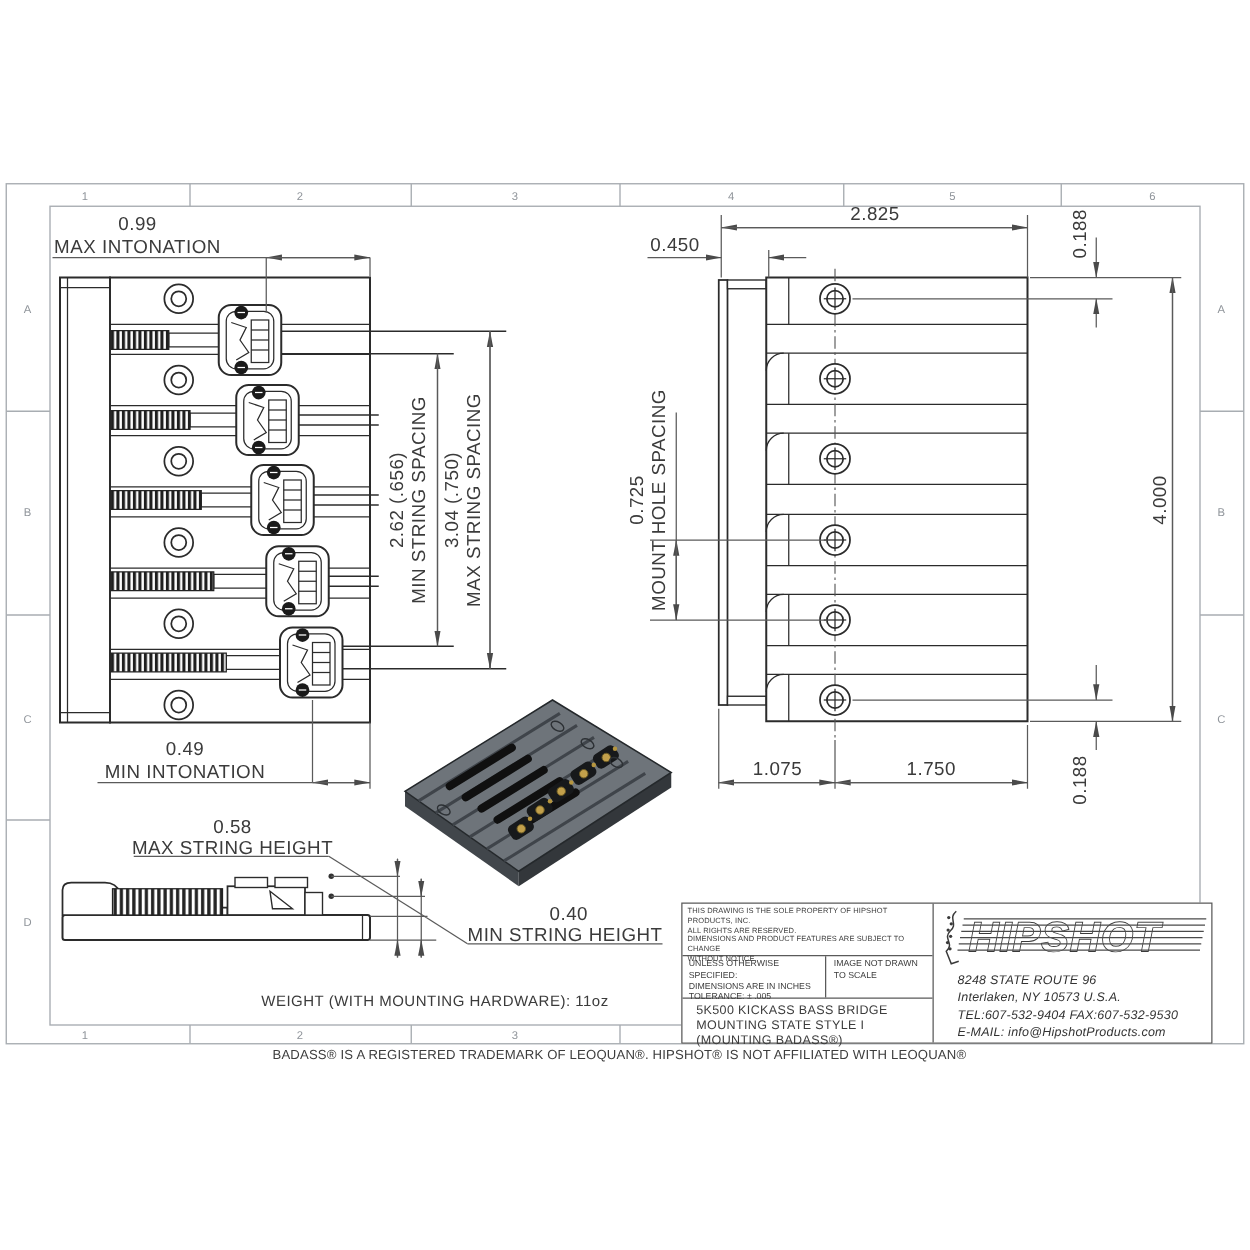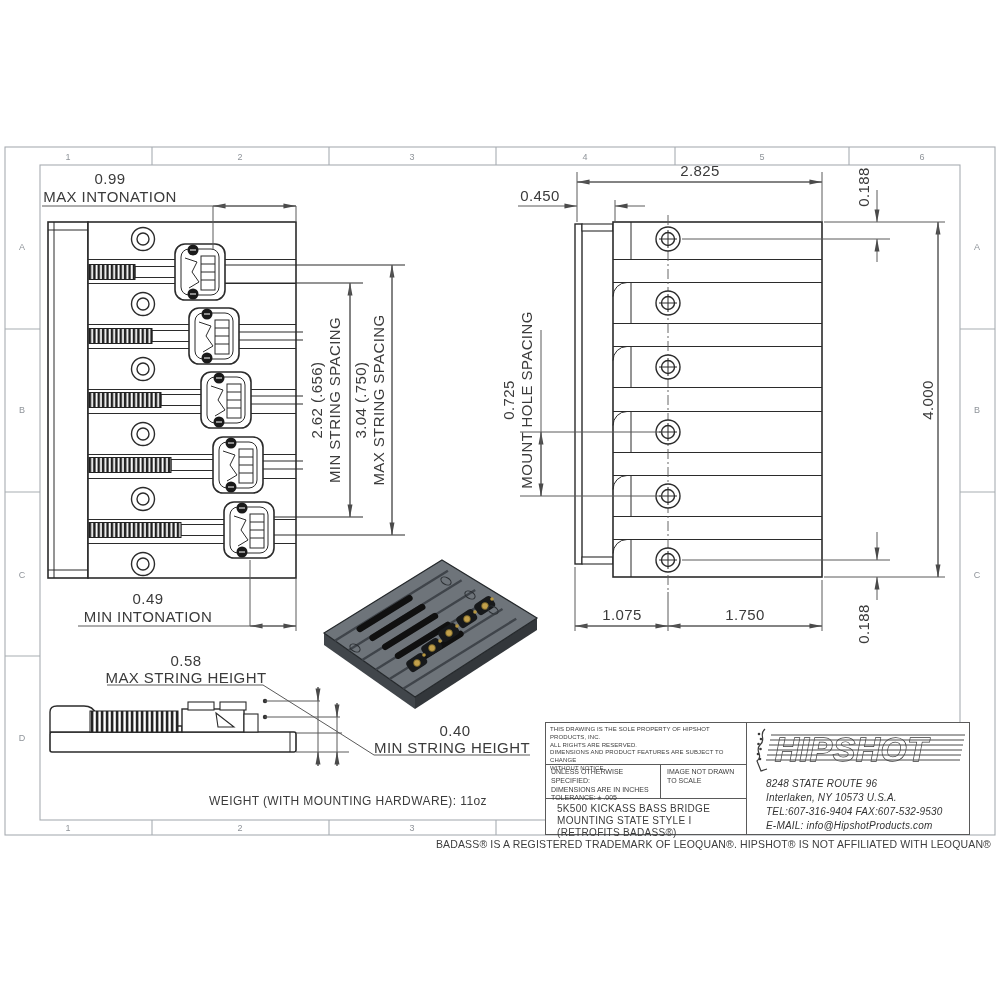--- a/index.html
+++ b/index.html
@@ -11,21 +11,21 @@
   .weighttxt{font-size:12px;fill:#3b3b3b;letter-spacing:.4px;}
   .tb{position:absolute;left:545px;top:722px;width:425px;height:113px;background:#fff;border:1px solid #5a5a5a;box-sizing:border-box;display:flex;color:#3c3c3c;}
   .tb-left{width:201px;border-right:1px solid #5a5a5a;display:flex;flex-direction:column;box-sizing:border-box;}
   .tb-notice{height:42px;border-bottom:1px solid #5a5a5a;padding:3px 3px 0 4px;font-size:6px;line-height:1.3;letter-spacing:.1px;box-sizing:border-box;}
   .tb-mid{height:34px;border-bottom:1px solid #5a5a5a;display:flex;box-sizing:border-box;}
   .tb-spec{width:115px;border-right:1px solid #5a5a5a;padding:3px 2px 0 5px;font-size:7px;line-height:1.25;box-sizing:border-box;}
   .tb-scale{flex:1;padding:3px 2px 0 6px;font-size:7px;line-height:1.25;box-sizing:border-box;}
   .tb-part{flex:1;padding:4px 2px 0 11px;font-size:10px;line-height:1.22;letter-spacing:.3px;box-sizing:border-box;}
   .tb-logo{flex:1;padding:2px 0 12px 2px;box-sizing:border-box;}
   .tb-address{font-size:10px;font-style:italic;line-height:1.4;padding-left:17px;color:#333;letter-spacing:.2px;}
-  .footer{position:absolute;left:0;top:838px;width:991px;text-align:right;font-size:10.5px;color:#3d3d3d;letter-spacing:.15px;}
+  .footer{position:absolute;left:0;top:838px;width:991px;text-align:center;font-size:10.5px;color:#3d3d3d;letter-spacing:.15px;}
 </style>
 </head>
 <body>
 
 <div class="sheet">
 <svg class="draw" width="1000" height="1000" viewBox="0 0 1000 1000">
   <defs>
     <marker id="arr" viewBox="0 0 12 6" refX="11.6" refY="3" markerWidth="13" markerHeight="6.5" orient="auto" markerUnits="userSpaceOnUse">
       <path d="M0,0.7 L12,3 L0,5.3 Z" fill="#4a4a4a"></path>
     </marker>
@@ -455,21 +455,21 @@
           <div>TOLERANCE: ± .005</div>
         </div>
         <div class="tb-scale">
           <div>IMAGE NOT DRAWN</div>
           <div>TO SCALE</div>
         </div>
       </div>
       <div class="tb-part">
         <div>5K500 KICKASS BASS BRIDGE</div>
         <div>MOUNTING STATE STYLE I</div>
-        <div>(RETROFITS BADASS®)</div>
+        <div>(MOUNTING BADASS®)</div>
       </div>
     </div>
     <div class="tb-logo">
       <svg width="220" height="48" viewBox="0 0 220 48">
         <path d="M16,4 C9,10 18,14 11,20 C5,26 15,30 8,36 L12,46 L18,44" fill="none" stroke="#3a3a3a" stroke-width="1.2"></path>
         <g fill="#3a3a3a">
           <circle cx="10" cy="9" r="1.3"></circle>
             <circle cx="12" cy="14" r="1.3"></circle>
             <circle cx="9.5" cy="19" r="1.3"></circle>
           <circle cx="11.5" cy="24" r="1.3"></circle>
@@ -482,20 +482,20 @@
             <line x1="21" y1="15" x2="215" y2="15"></line>
           <line x1="20" y1="20" x2="214" y2="20"></line>
             <line x1="19" y1="25" x2="213" y2="25"></line>
           <line x1="18" y1="30" x2="212" y2="30"></line>
             <line x1="17" y1="35" x2="211" y2="35"></line>
         </g>
       </svg>
       <div class="tb-address">
         <div>8248 STATE ROUTE 96</div>
         <div>Interlaken, NY 10573 U.S.A.</div>
-        <div>TEL:607-316-9404 FAX:607-532-9530</div>
+        <div>TEL:607-532-9404 FAX:607-532-9530</div>
         <div>E-MAIL: info@HipshotProducts.com</div>
       </div>
     </div>
   </div>
 
   <div class="footer">BADASS® IS A REGISTERED TRADEMARK OF LEOQUAN®. HIPSHOT® IS NOT AFFILIATED WITH LEOQUAN®</div>
 </div>
 
 </body></html>

